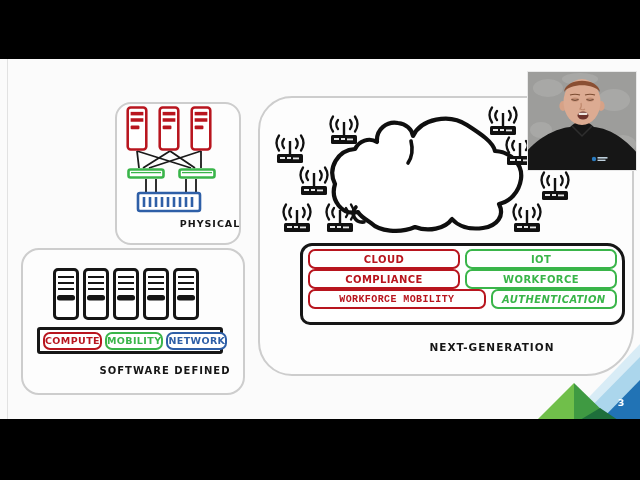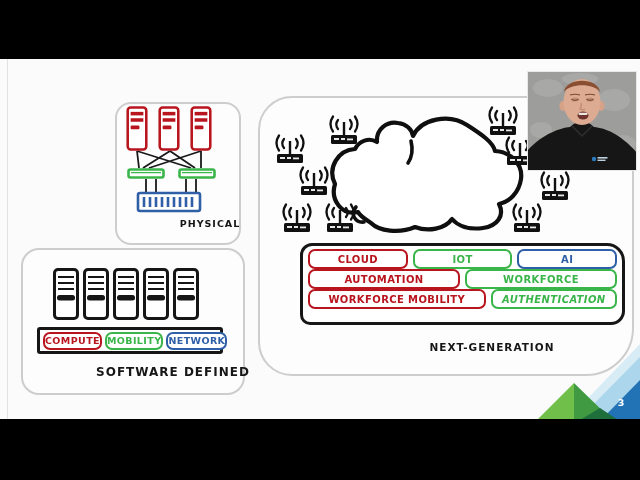--- a/index.html
+++ b/index.html
@@ -17,40 +17,40 @@
   .box-nextgen{left:258px;top:96px;width:372px;height:276px;border-radius:34px 34px 48px 34px;}
 
   svg.drawing{position:absolute;left:0;top:0;width:640px;height:480px;z-index:5;pointer-events:none;}
 
   .title{position:absolute;left:27px;top:66px;z-index:10;color:#1d84b5;font-size:17px;
          font-weight:bold;font-style:italic;letter-spacing:.3px;}
 
   .seclabel{position:absolute;z-index:10;color:#161616;font-weight:bold;text-align:center;
             letter-spacing:1px;margin-left:34px;}
   .lbl-physical{left:115px;top:218px;width:122px;font-size:9.5px;}
-  .lbl-software{left:29px;top:365px;width:220px;font-size:12px;}
+  .lbl-software{left:21px;top:365px;width:220px;font-size:10px;}
   .lbl-nextgen{left:258px;top:341px;width:400px;font-size:10.5px;}
 
   .sd-container{position:absolute;left:37px;top:327px;width:186px;height:27px;z-index:10;
                 border:3px solid #161616;border-radius:3px;background:#fff;
                 display:flex;align-items:center;gap:3px;padding:0 3px;box-sizing:border-box;}
   .ng-container{position:absolute;left:288px;top:243px;width:325px;height:82px;z-index:10;
                 border:3.5px solid #161616;border-radius:12px 18px 14px 10px;background:#fff;
                 display:flex;flex-direction:column;justify-content:flex-start;
                 padding:3px 5px;box-sizing:border-box;margin-left:12px;}
   .ng-row{display:flex;gap:5px;}
   .chip{border-radius:7px;background:#fff;display:flex;align-items:center;justify-content:center;
         font-weight:bold;font-size:10px;letter-spacing:.4px;height:20px;box-sizing:border-box;
         white-space:nowrap;}
   .chip.red{border:2.6px solid #b8151e;color:#b8151e;}
   .chip.green{border:2.6px solid #3ab54a;color:#3ab54a;}
   .chip.blue{border:2.6px solid #2e5fa7;color:#2e5fa7;}
   .sd-container .chip{flex:1;height:18px;font-size:9.5px;}
   .ng-row .chip{flex:1;}
-  .ng-row .chip.wide{flex:1.42;}
+  .ng-row .chip.wide{flex:1.42;font-family:Liberation Mono, monospace;}
   .ng-row .chip.med{flex:1;font-style:italic;}
 
   .webcam{position:absolute;left:528px;top:72px;width:108px;height:98px;z-index:20;
           background:#9d9d9b;box-shadow:0 0 0 1px #e8e8e8;overflow:hidden;}
   .pagenum{position:absolute;left:612px;top:397px;width:18px;z-index:30;color:#fff;
            font-size:9.5px;font-weight:bold;text-align:center;}
 </style>
 </head>
 <body>
 
@@ -150,24 +150,23 @@
   <div class="sd-container">
     <span class="chip red">COMPUTE</span>
     <span class="chip green">MOBILITY</span>
     <span class="chip blue">NETWORK</span>
   </div>
 
   <div class="ng-container">
     <div class="ng-row">
       <span class="chip red">CLOUD</span>
       <span class="chip green">IOT</span>
-      <span class="chip blue">AI</span>
     </div>
     <div class="ng-row">
-      <span class="chip red">AUTOMATION</span>
+      <span class="chip red">COMPLIANCE</span>
       <span class="chip green">WORKFORCE</span>
     </div>
     <div class="ng-row">
       <span class="chip red wide">WORKFORCE MOBILITY</span>
       <span class="chip green med">AUTHENTICATION</span>
     </div>
   </div>
 
   <div class="webcam">
     <svg viewBox="0 0 108 98" width="108" height="98">

